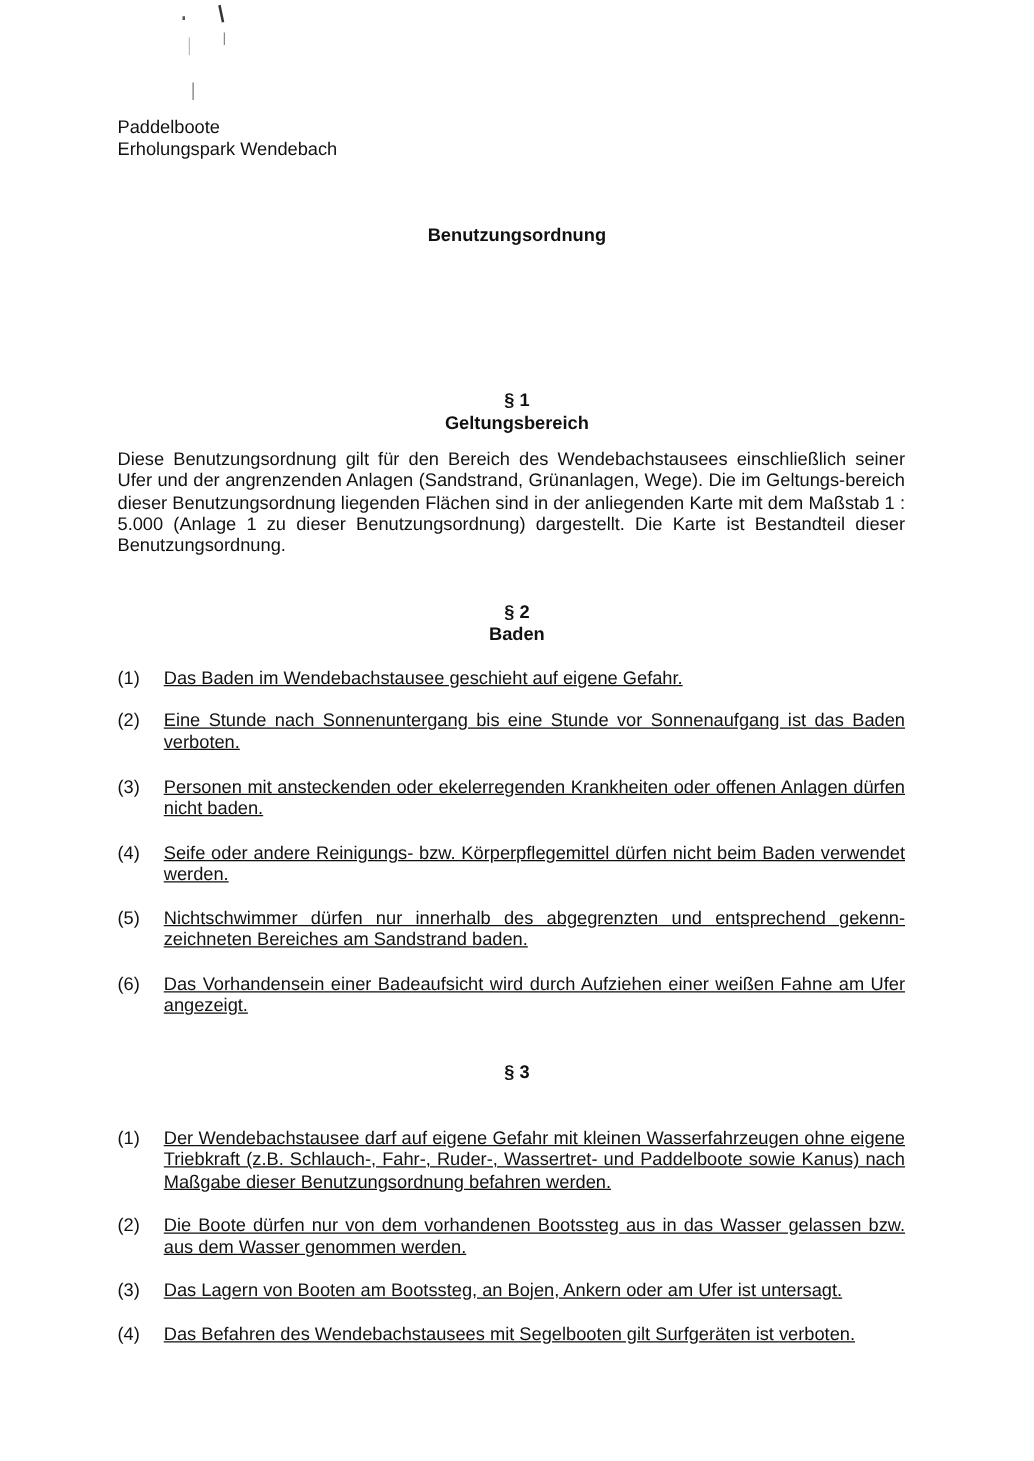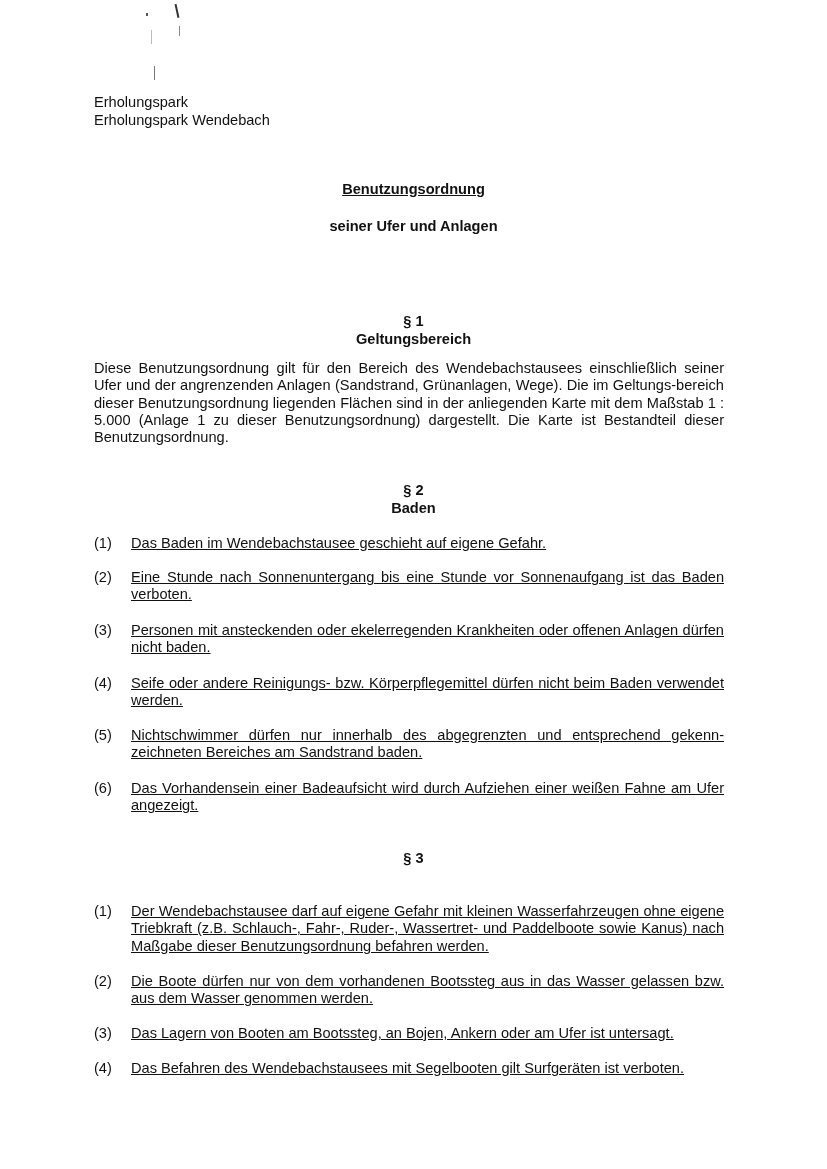--- a/index.html
+++ b/index.html
@@ -17,21 +17,21 @@
     .a1 { left: 146px; top: 13px; width: 2px; height: 3px; }
     .a2 { left: 176px; top: 4px; width: 1.5px; height: 14px; transform: rotate(-12deg); background:#333; }
     .a3 { left: 179px; top: 26px; width: 1px; height: 10px; background:#888; }
     .a4 { left: 151px; top: 30px; width: 1px; height: 14px; background:#bbb; }
     .a5 { left: 154px; top: 66px; width: 1px; height: 14px; background:#777; }
 
     .sender { position: absolute; left: 94px; top: 94px; line-height: 17.5px; font-size: 14.6px; }
     .sender div { white-space: nowrap; }
 
     .center { position: absolute; left: 0; width: 827px; text-align: center; font-weight: bold; }
-    .doc-title { top: 181px; text-decoration: underline; font-size: 14.6px; }
+    .doc-title { top: 181px; font-size: 14.6px; }
     .doc-subtitle { top: 218px; line-height: 17.5px; }
 
     .sec1-head { top: 313px; line-height: 17.5px; }
     .sec2-head { top: 482px; line-height: 17.5px; }
     .sec3-head { top: 850px; line-height: 17.5px; }
 
     .body-para {
       position: absolute;
       left: 94px;
       width: 630px;
@@ -47,28 +47,27 @@
 </head>
 <body>
 
 <div class="artifact a1"></div>
 <div class="artifact a2"></div>
 <div class="artifact a3"></div>
 <div class="artifact a4"></div>
 <div class="artifact a5"></div>
 
 <div class="sender">
-  <div>Erholungspark</div>
+  <div>Paddelboote</div>
   <div>Erholungspark Wendebach</div>
 </div>
 
 <div class="center doc-title">Benutzungsordnung</div>
 
 <div class="center doc-subtitle">
-  <div>seiner Ufer und Anlagen</div>
 </div>
 
 <div class="center sec1-head">
   <div>§ 1</div>
   <div>Geltungsbereich</div>
 </div>
 <div class="body-para sec1-text">Diese Benutzungsordnung gilt für den Bereich des Wendebachstausees einschließlich seiner Ufer und der angrenzenden Anlagen (Sandstrand, Grünanlagen, Wege). Die im Geltungs-bereich dieser Benutzungsordnung liegenden Flächen sind in der anliegenden Karte mit dem Maßstab 1 : 5.000 (Anlage 1 zu dieser Benutzungsordnung) dargestellt. Die Karte ist Bestandteil dieser Benutzungsordnung.</div>
 
 <div class="center sec2-head">
   <div>§ 2</div>

